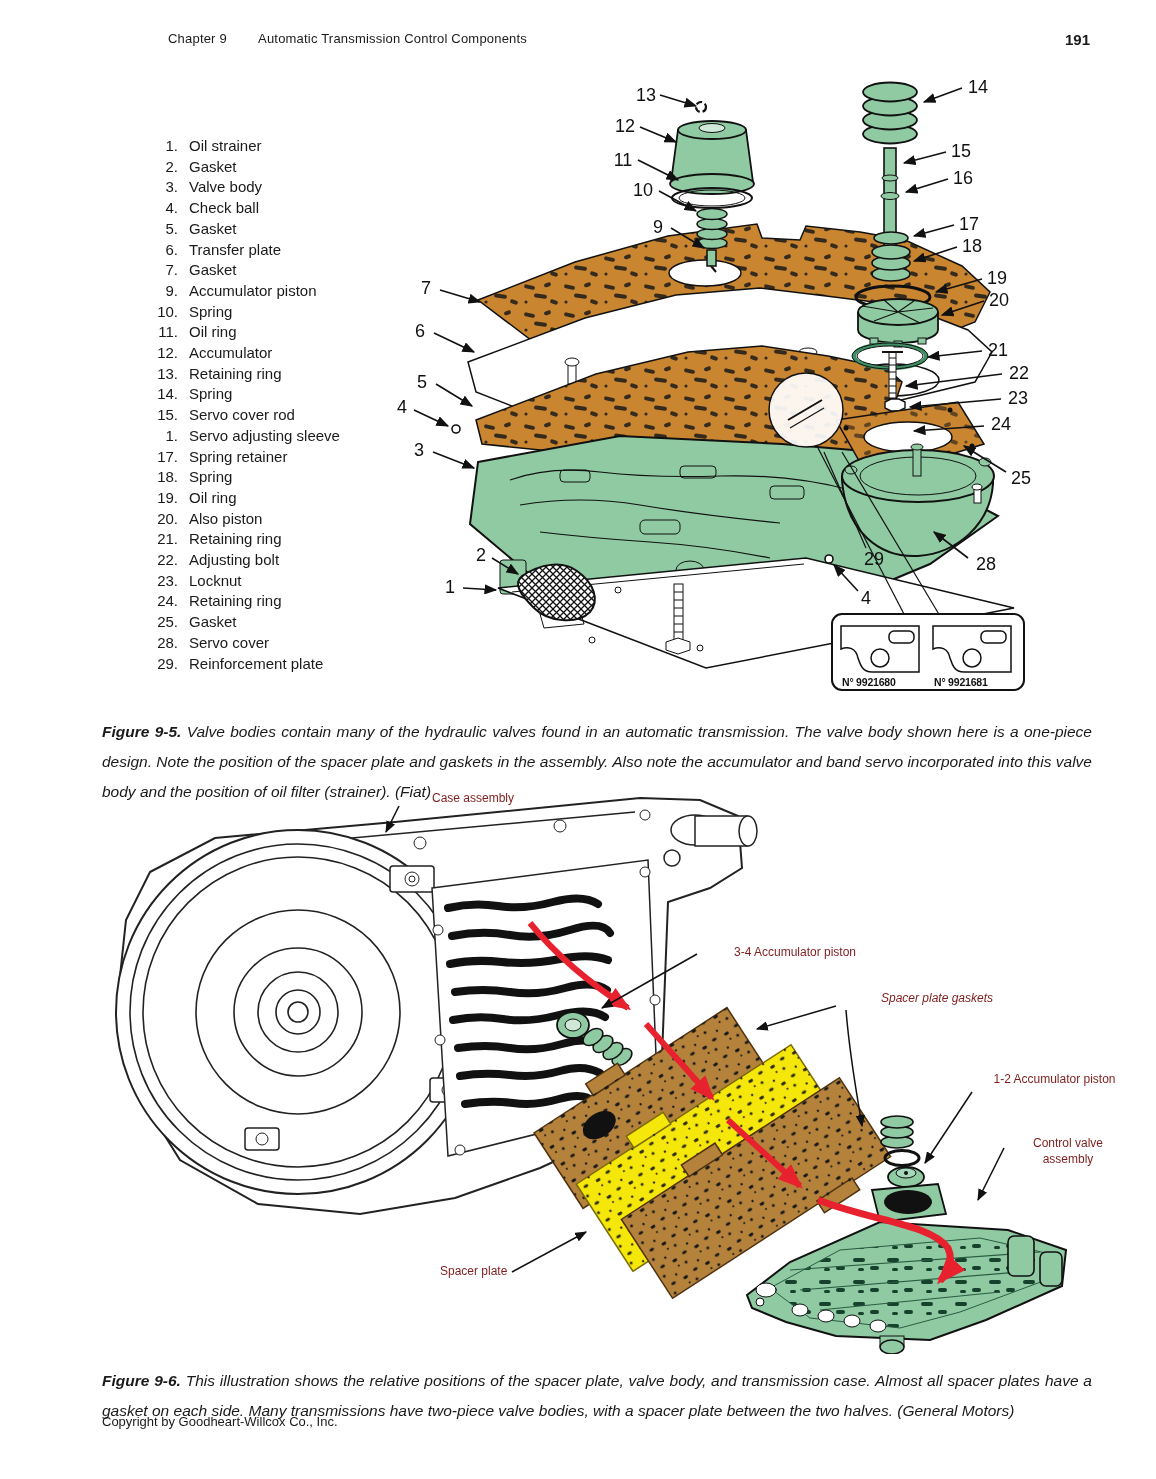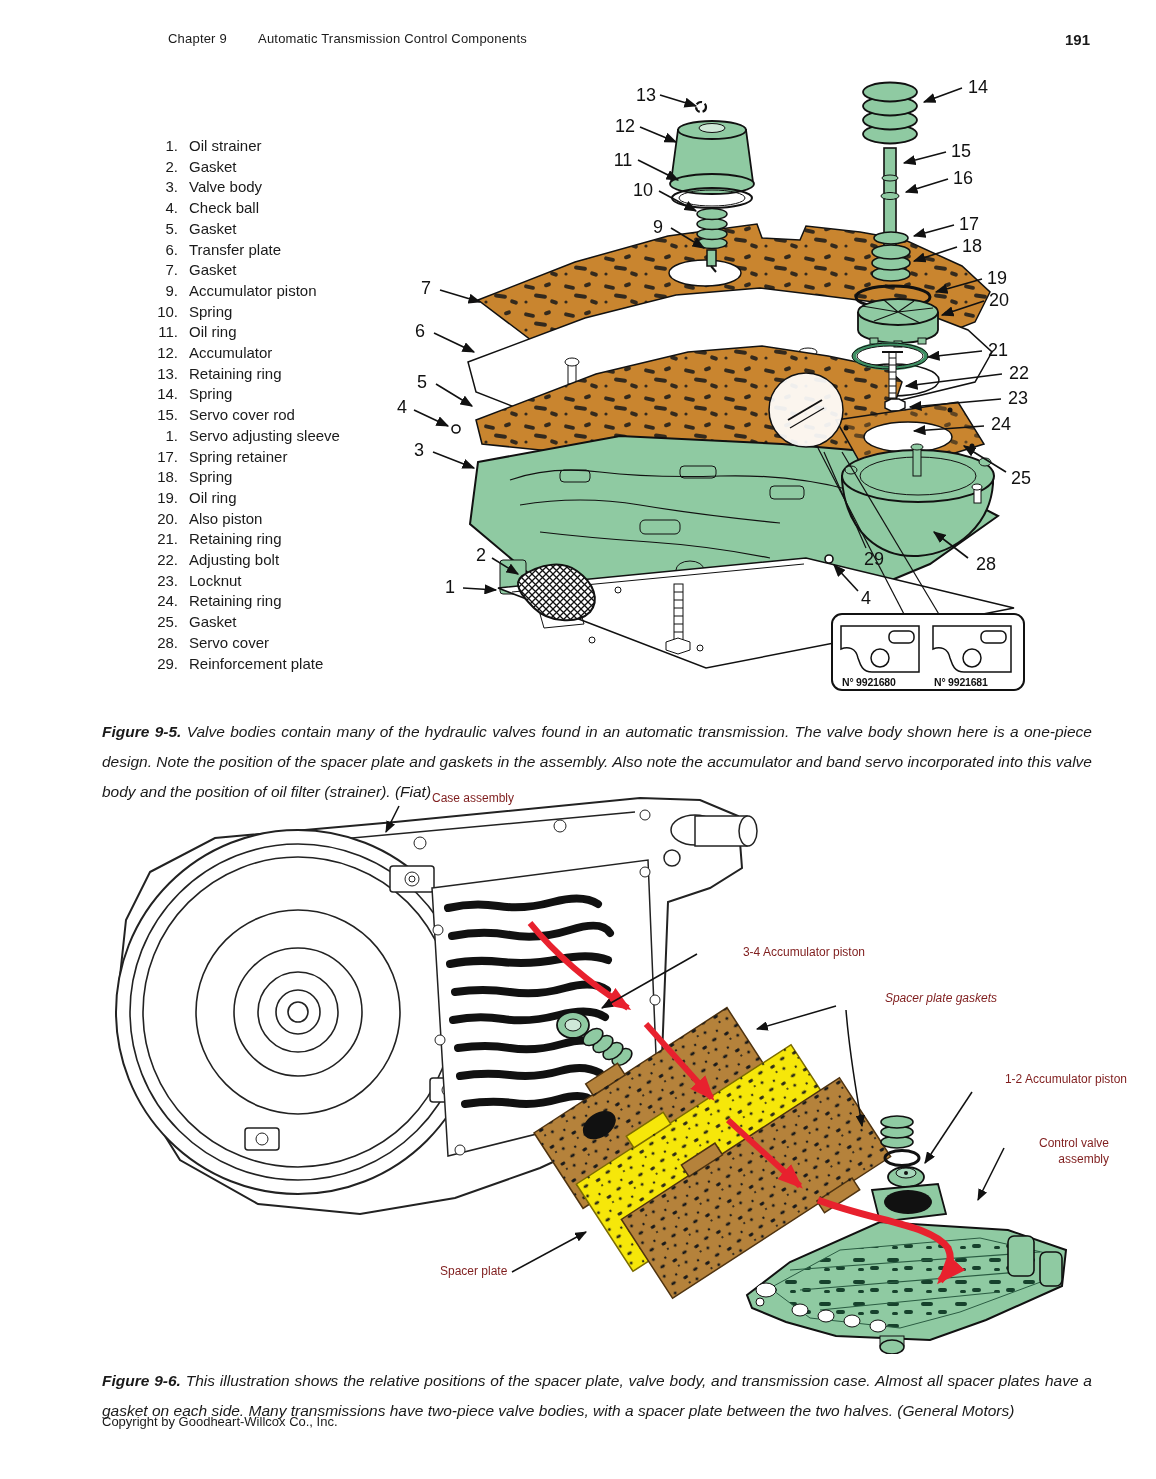--- a/index.html
+++ b/index.html
@@ -10,21 +10,21 @@
   .pageno{position:absolute;top:31px;right:66px;font-size:15px;font-weight:bold;}
   .parts-list{position:absolute;top:136px;left:146px;font-size:15px;line-height:20.7px;}
   .prow{display:flex;}
   .pnum{width:32px;text-align:right;margin-right:11px;flex:none;}
   .caption{position:absolute;left:102px;width:990px;font-size:15.5px;line-height:30px;
            font-style:italic;text-align:justify;}
   .caption .flab{font-weight:bold;}
   #cap95{top:701px;}
   #cap96{top:1350px;}
   .fig-label{position:absolute;font-size:12px;line-height:1.32;color:#7f1d1d;margin-left:32px;}
-  .fig-label.ctr{text-align:right;}
+  .fig-label.ctr{text-align:center;}
   .copyright{position:absolute;left:102px;top:1414px;font-size:13px;font-style:normal;}
   svg{position:absolute;}
   svg text.co{font-family:"Liberation Sans",sans-serif;font-size:18px;fill:#111;text-anchor:middle;}
   svg text.tag{font-family:"Liberation Sans",sans-serif;font-weight:bold;font-size:10.5px;fill:#111;letter-spacing:-0.2px;}
 </style>
 </head>
 <body>
 
 <div class="page">
 

